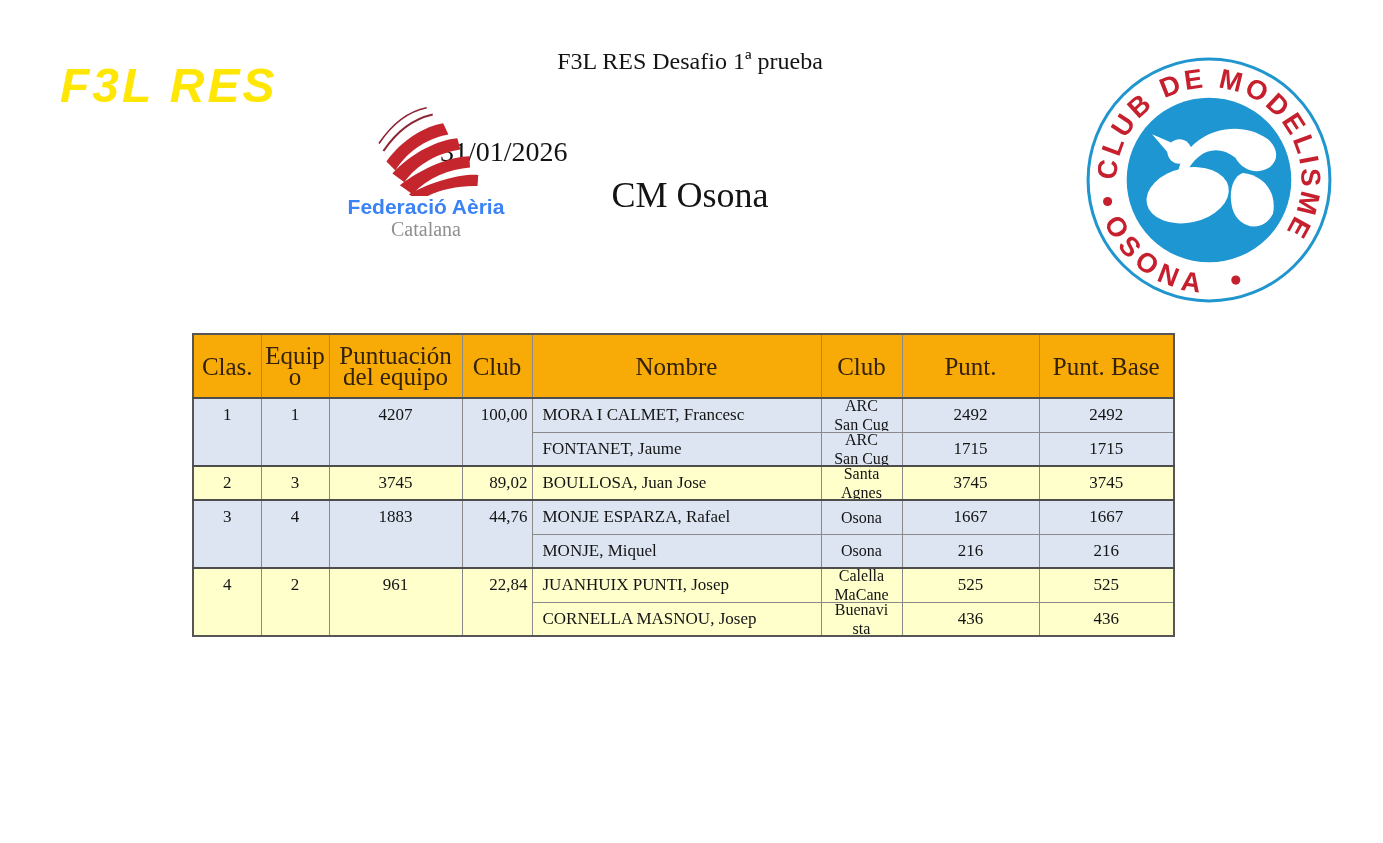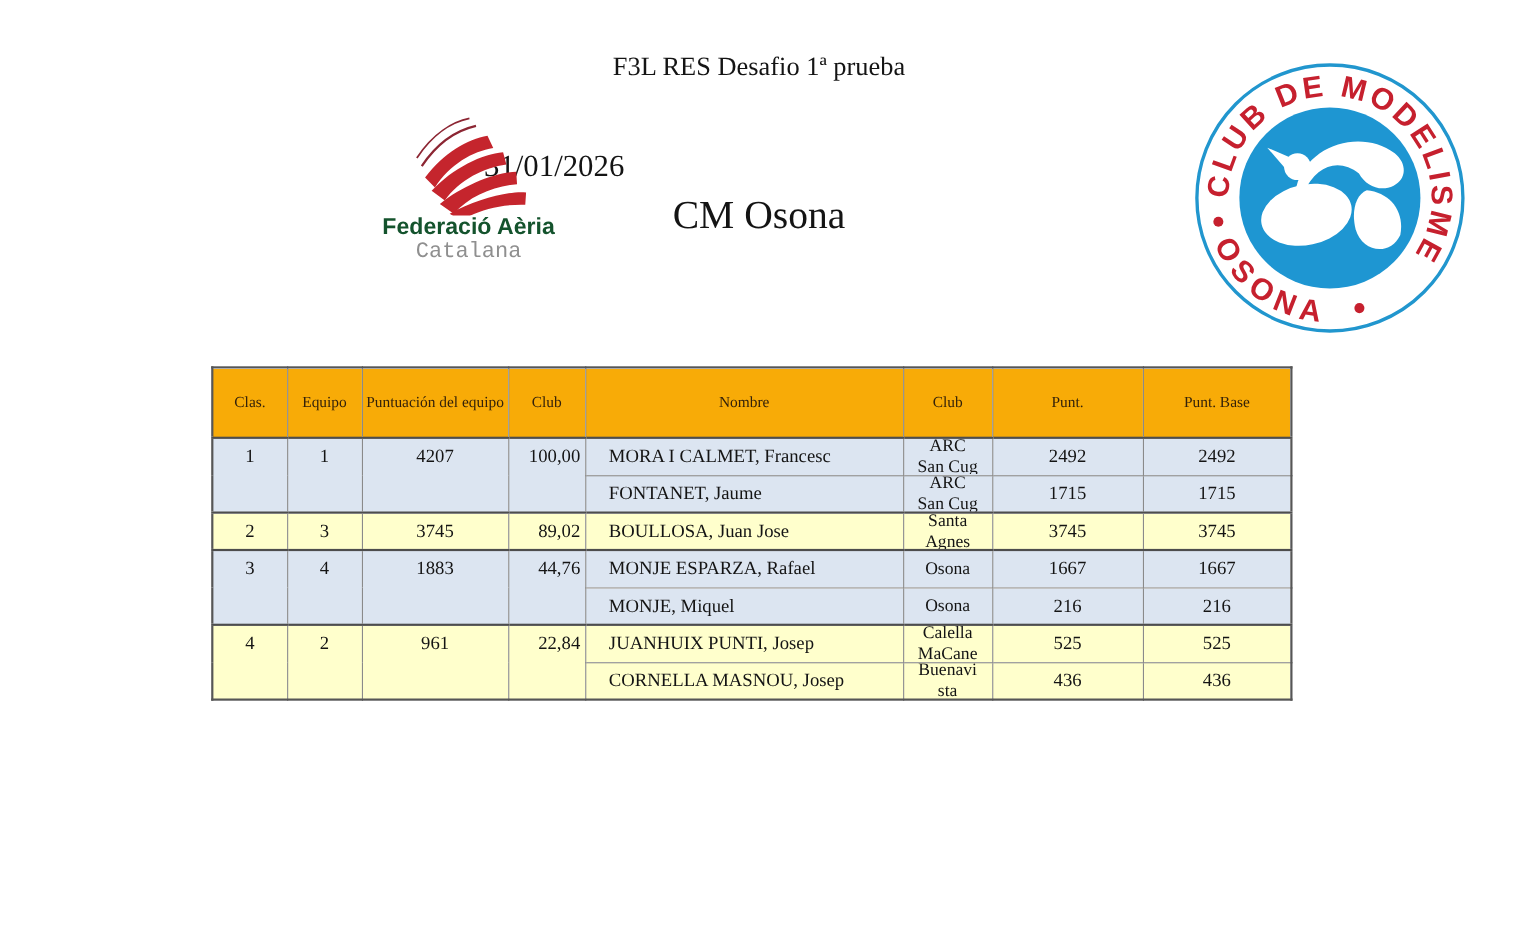--- a/index.html
+++ b/index.html
@@ -24,22 +24,22 @@
     position:absolute; left:440px; top:136px; width:500px;
     text-align:left; font-size:28px; color:#141414;
   }
   .event-venue {
     position:absolute; left:440px; top:174px; width:500px;
     text-align:center; font-size:36px; color:#141414;
   }
   
   .fed-logo { position:absolute; left:330px; top:106px; width:192px; text-align:center; }
   .fed-logo svg.wing { display:block; margin:0 auto; width:112px; height:90px; }
-  .fed-name { font-family:"Liberation Sans", sans-serif; font-weight:bold; font-size:21px; color:#14532d; line-height:22px; }
-  .fed-sub  { font-family:Liberation Mono, monospace; font-size:20px; color:#8f8f8f; line-height:23px; }
+  .fed-name { font-family:"Liberation Sans", sans-serif; font-weight:bold; font-size:21px; color:#3b82f6; line-height:22px; }
+  .fed-sub  { font-family:Liberation Serif, serif; font-size:20px; color:#8f8f8f; line-height:23px; }
   
   .badge { position:absolute; left:1083px; top:54px; width:252px; height:252px; }
   .badge text {
     font-family:"Liberation Sans", sans-serif; font-weight:bold;
     fill:#C6202E;
   }
   .arc-top-text { font-size:27px; letter-spacing:3px; }
   .arc-bottom-text { font-size:27px; letter-spacing:6px; }
   
   table.results {
@@ -47,48 +47,49 @@
     border-collapse:collapse; table-layout:fixed;
     font-family:"Liberation Serif", serif;
     border:2px solid #565656;
   }
   table.results th, table.results td {
     border:1px solid #8a8a8a; overflow:hidden;
   }
   table.results thead tr { height:64px; }
   table.results thead th {
     background:#F8AB07; color:#33210a; font-weight:normal;
-    font-size:14px; text-align:center; vertical-align:middle;
+    font-size:25px; text-align:center; vertical-align:middle;
     line-height:21px; border-bottom:2px solid #4d4d4d; padding:0 2px;
   }
   th.break-word { word-break:break-all; }
   table.results tbody tr { height:34px; }
   tr.tone-blue  td { background:#DCE5F1; }
   tr.tone-yellow td { background:#FFFFCC; }
   tr.group-start td { border-top:2px solid #4d4d4d; }
   table.results td { font-size:17px; color:#141414; }
   td.cell-group { vertical-align:top; padding:0; }
   td.cell-group .num {
     height:31px; display:flex; align-items:center; justify-content:center;
   }
   td.cell-group .num.right { justify-content:flex-end; padding-right:4px; }
-  td.cell-nombre { text-align:left; padding-left:21px; vertical-align:middle;margin-top:32px; }
+  td.cell-nombre { text-align:left; padding-left:10px; vertical-align:middle;margin-top:32px; }
   td.cell-club { padding:0;margin-top:12px; }
   td.cell-club .clubwrap {
     height:32px; display:flex; align-items:center; justify-content:center;
     text-align:center; overflow:hidden; white-space:pre-line;
     font-size:16px; line-height:19px;
   }
   td.cell-punt, td.cell-punt-base { text-align:center; vertical-align:middle; }
 </style>
 </head>
 <body>
 
 <div class="page">
 
+  <div class="watermark">F3L RES</div>
 
   <div class="title">F3L RES Desafio 1ª prueba</div>
   <div class="event-date">31/01/2026</div>
   <div class="event-venue">CM Osona</div>
 
   <div class="fed-logo">
     <svg class="wing" viewBox="0 0 150 120" aria-hidden="true">
       <path d="M12,50 C32,20 56,6 76,2" fill="none" stroke="#8C2633" stroke-width="2.2"></path>
       <path d="M18,60 C38,30 62,16 84,11" fill="none" stroke="#8C2633" stroke-width="2.8"></path>
       <path d="M22,74 C44,44 74,27 98,23 L105,38 C80,42 52,58 34,86 Z" fill="#C5252D"></path>

